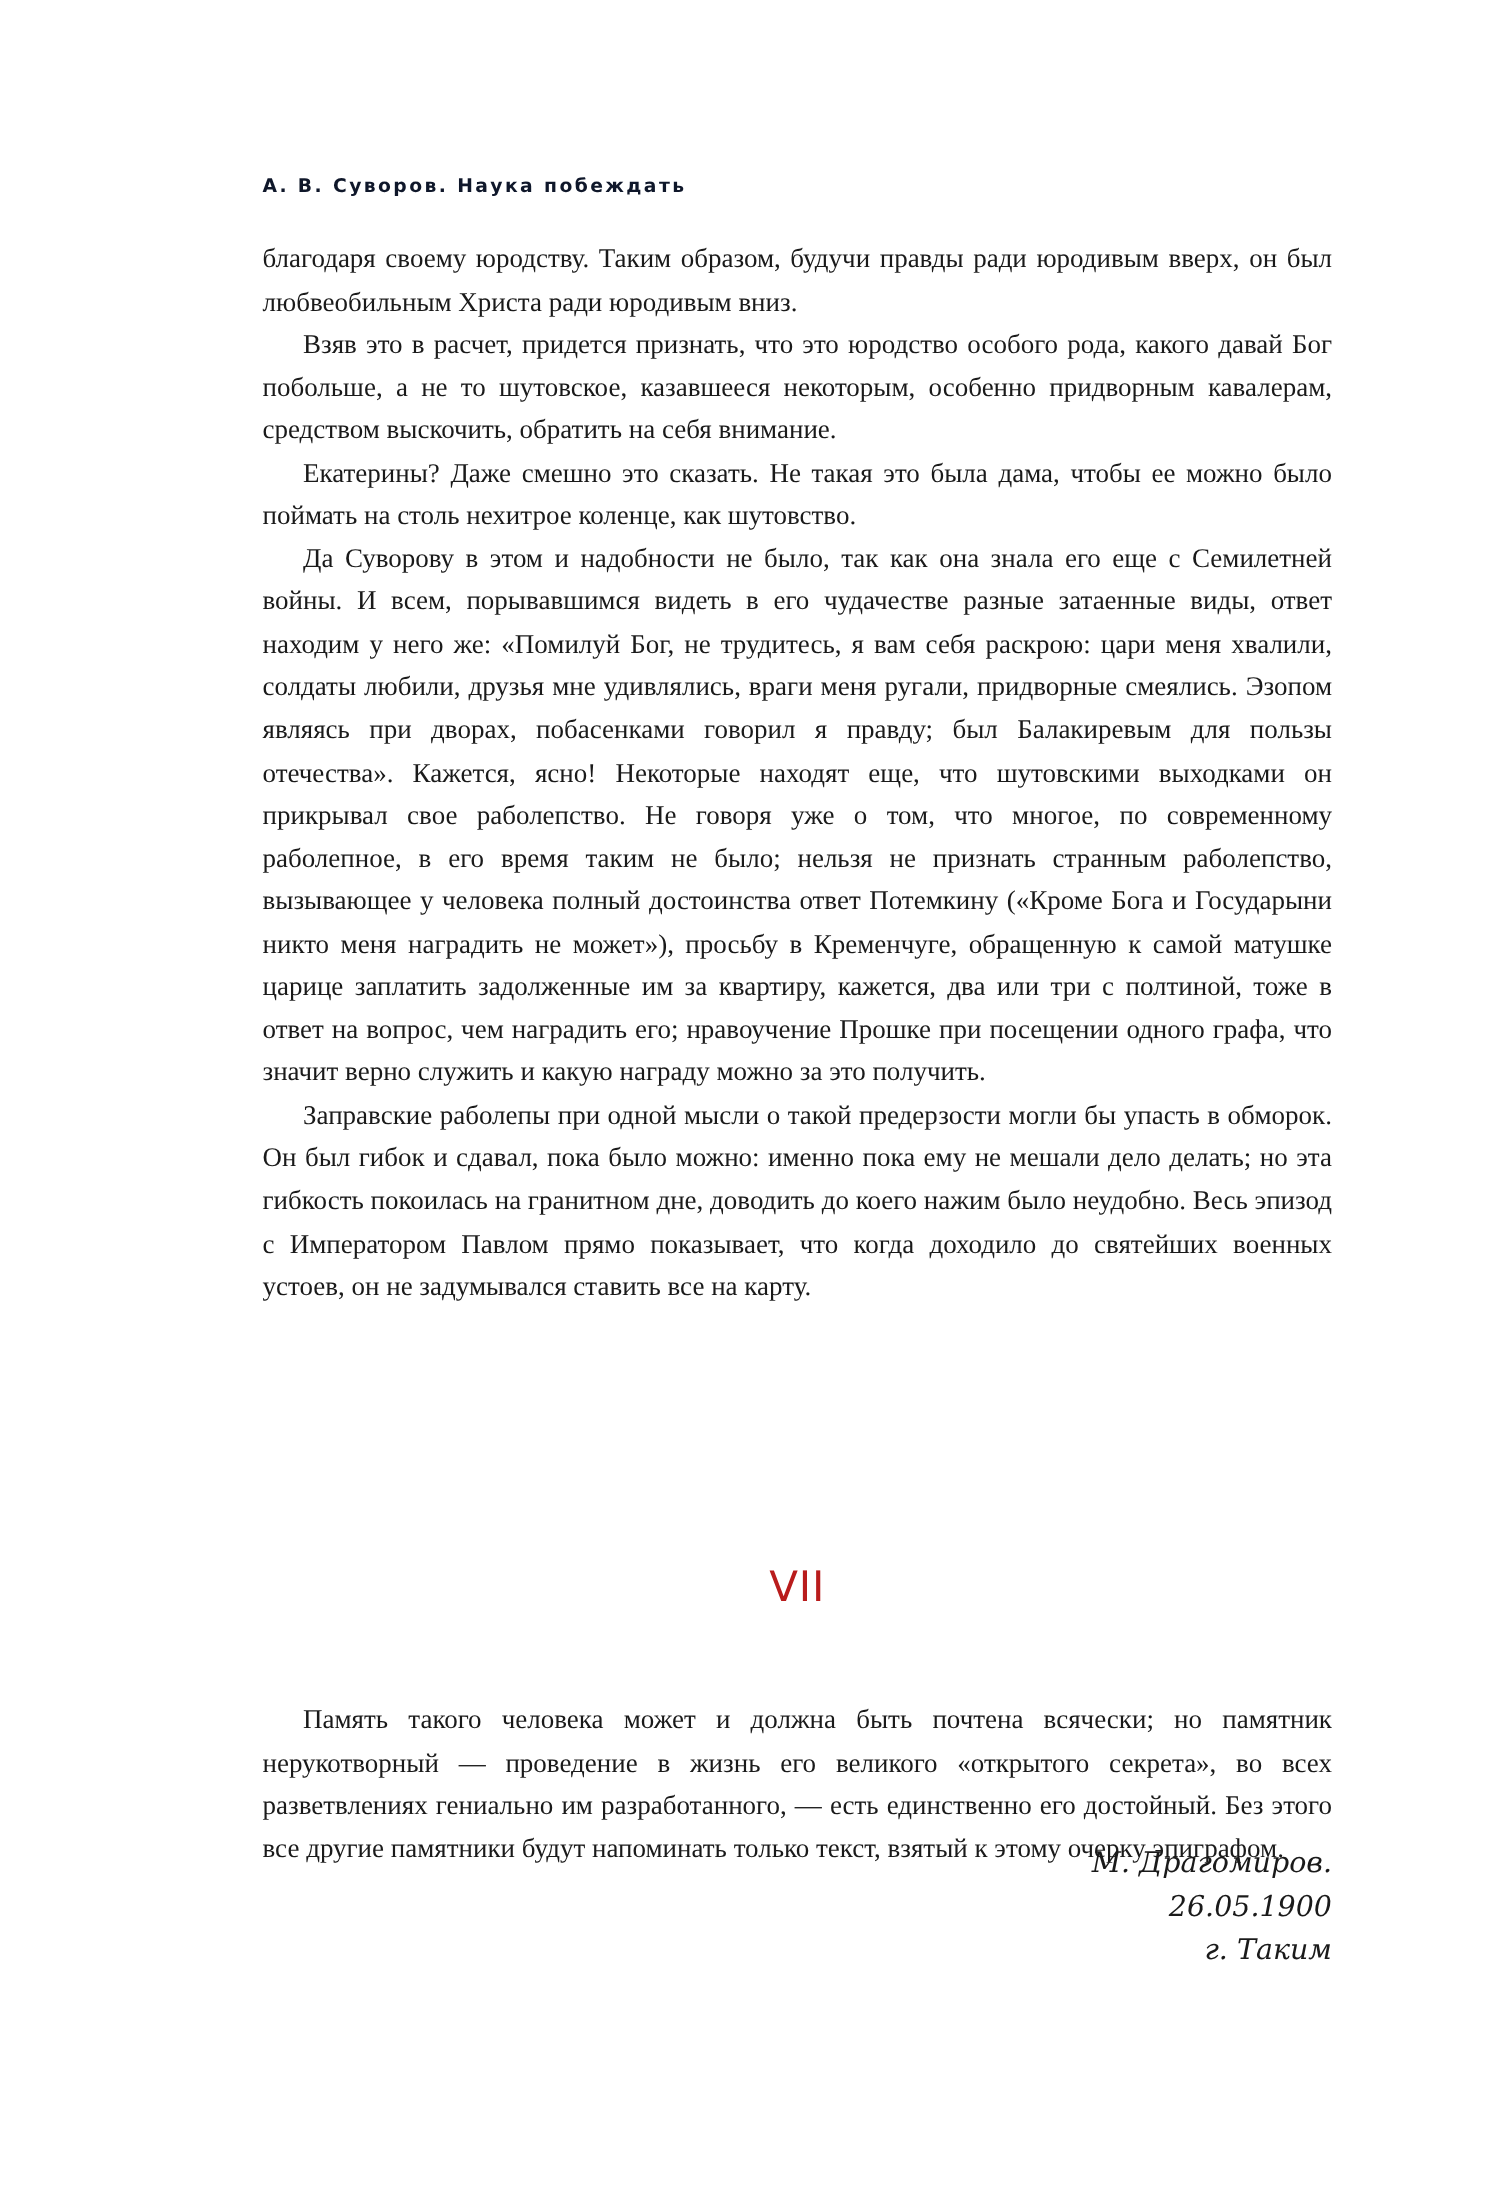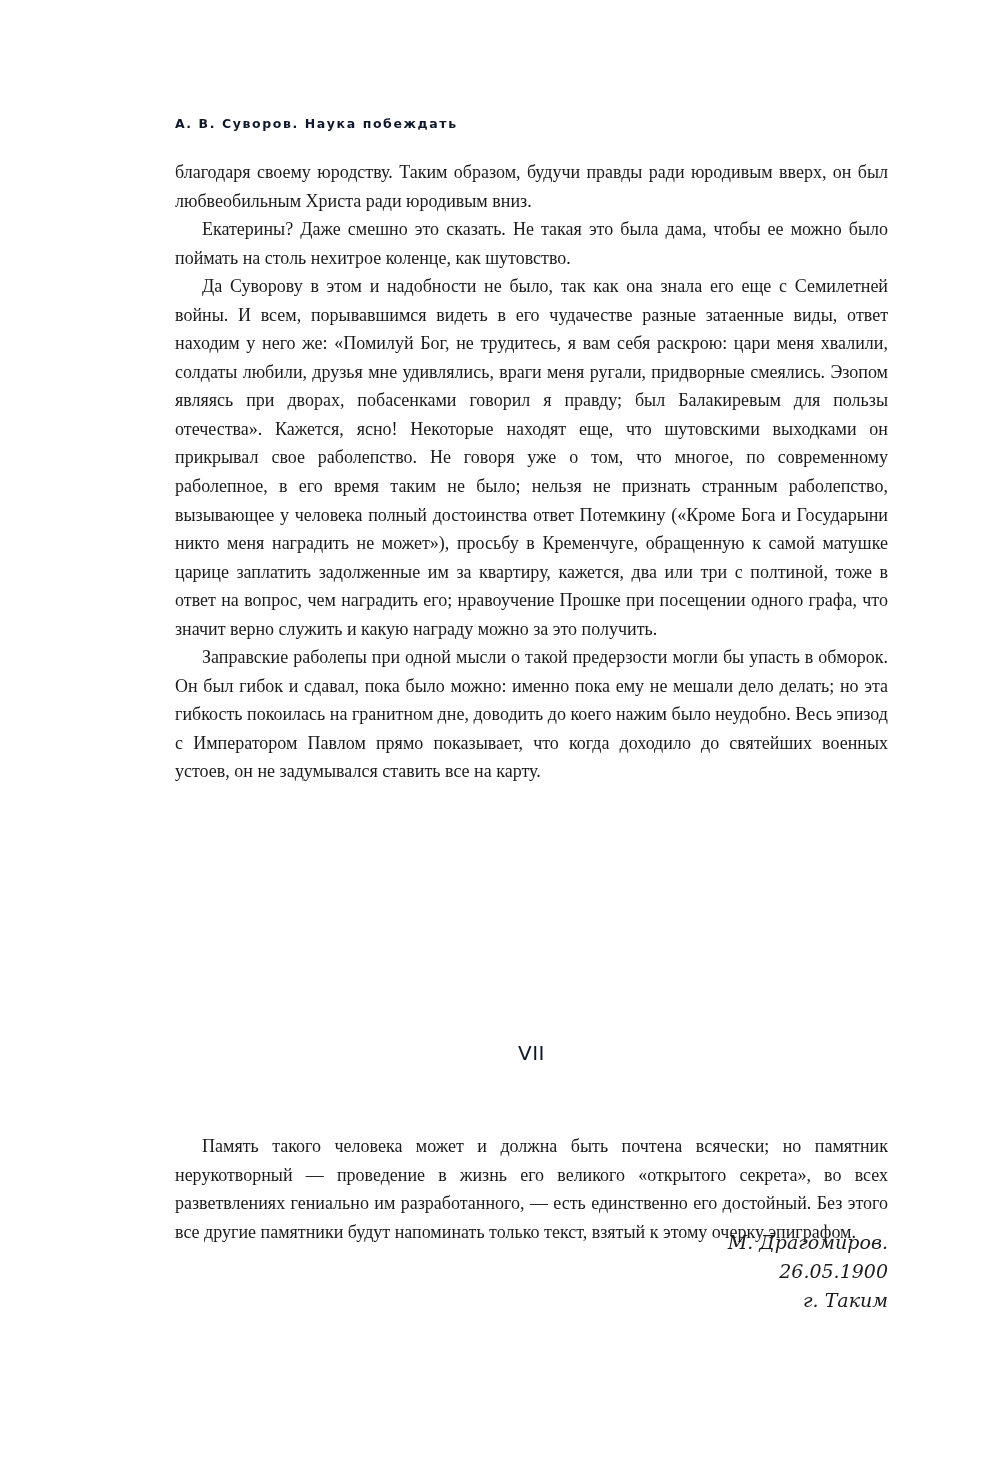--- a/index.html
+++ b/index.html
@@ -13,37 +13,38 @@
     position:absolute; left:175px; width:713px;
     font-family:"Liberation Serif", serif; font-size:18px;
     line-height:28.55px; color:#1a1a1a;
   }
   .text-block p { margin:0; text-indent:27px; text-align:justify; }
   .text-block p.noindent { text-indent:0; }
   .block1 { top:158px; }
   .section-title {
     position:absolute; left:175px; width:713px; top:1041px;
     text-align:center; font-family:"DejaVu Sans", sans-serif;
-    font-size:20px; color:#0f172a; letter-spacing:0.5px;
+    font-size:28px; color:#b91c1c; letter-spacing:0.5px;
   }
   .block2 { top:1132px; }
   .signature {
     position:absolute; right:112px; top:1228px; text-align:right;
     font-family:"DejaVu Serif", serif; font-style:italic;
     font-size:19px; line-height:29px; color:#1a1a1a;
   }
   .signature div { white-space:nowrap; }
 </style>
 </head>
 <body>
 
 <div class="running-head">А. В. Суворов. Наука побеждать</div>
 
 <div class="text-block block1">
   <p class="noindent">благодаря своему юродству. Таким образом, будучи правды ради юродивым вверх, он был любвеобильным Христа ради юродивым вниз.</p>
+  <p>Взяв это в расчет, придется признать, что это юродство особого рода, какого давай Бог побольше, а не то шутовское, казавшееся некоторым, особенно придворным кавалерам, средством выскочить, обратить на себя внимание.</p>
   <p>Екатерины? Даже смешно это сказать. Не такая это была дама, чтобы ее можно было поймать на столь нехитрое коленце, как шутовство.</p>
   <p>Да Суворову в этом и надобности не было, так как она знала его еще с Семилетней войны. И всем, порывавшимся видеть в его чудачестве разные затаенные виды, ответ находим у него же: «Помилуй Бог, не трудитесь, я вам себя раскрою: цари меня хвалили, солдаты любили, друзья мне удивлялись, враги меня ругали, придворные смеялись. Эзопом являясь при дворах, побасенками говорил я правду; был Балакиревым для пользы отечества». Кажется, ясно! Некоторые находят еще, что шутовскими выходками он прикрывал свое раболепство. Не говоря уже о том, что многое, по современному раболепное, в его время таким не было; нельзя не признать странным раболепство, вызывающее у человека полный достоинства ответ Потемкину («Кроме Бога и Государыни никто меня наградить не может»), просьбу в Кременчуге, обращенную к самой матушке царице заплатить задолженные им за квартиру, кажется, два или три с полтиной, тоже в ответ на вопрос, чем наградить его; нравоучение Прошке при посещении одного графа, что значит верно служить и какую награду можно за это получить.</p>
   <p>Заправские раболепы при одной мысли о такой предерзости могли бы упасть в обморок. Он был гибок и сдавал, пока было можно: именно пока ему не мешали дело делать; но эта гибкость покоилась на гранитном дне, доводить до коего нажим было неудобно. Весь эпизод с Императором Павлом прямо показывает, что когда доходило до святейших военных устоев, он не задумывался ставить все на карту.</p>
 </div>
 
 <div class="section-title">VII</div>
 
 <div class="text-block block2">
   <p>Память такого человека может и должна быть почтена всячески; но памятник нерукотворный — проведение в жизнь его великого «открытого секрета», во всех разветвлениях гениально им разработанного, — есть единственно его достойный. Без этого все другие памятники будут напоминать только текст, взятый к этому очерку эпиграфом.</p>
 </div>

